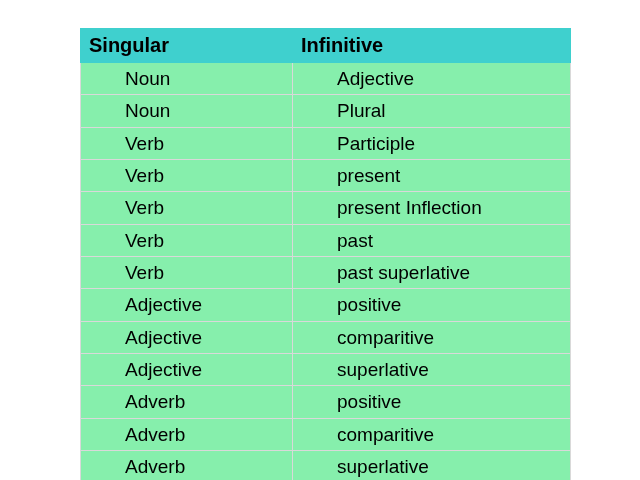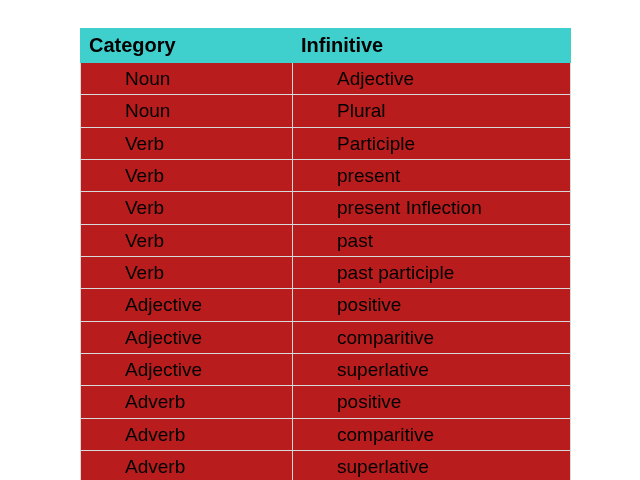--- a/index.html
+++ b/index.html
@@ -50,37 +50,37 @@
   }
   table.data-table thead th {
     background: #3fd0ce;
     border-color: #3fd0ce;
     font-weight: bold;
     font-size: 20px;
     color: #000000;
     height: 31px;
   }
   table.data-table tbody tr td {
-    background: #b91c1c;
+    background: #86efac;
     padding-left: 44px;
   }
 </style>
 </head>
 <body>
 
 <div class="page">
   <div class="table-wrap">
     <table class="data-table">
       <colgroup>
         <col class="col-category">
         <col class="col-inflection">
       </colgroup>
       <thead>
         <tr>
-          <th>Category</th>
+          <th>Singular</th>
           <th>Infinitive</th>
         </tr>
       </thead>
       <tbody>
         <tr>
           <td>Noun</td>
           <td>Adjective</td>
         </tr>
         <tr>
           <td>Noun</td>
@@ -97,21 +97,21 @@
         <tr>
           <td>Verb</td>
           <td>present Inflection</td>
         </tr>
         <tr>
           <td>Verb</td>
           <td>past</td>
         </tr>
         <tr>
           <td>Verb</td>
-          <td>past participle</td>
+          <td>past superlative</td>
         </tr>
         <tr>
           <td>Adjective</td>
           <td>positive</td>
         </tr>
         <tr>
           <td>Adjective</td>
           <td>comparitive</td>
         </tr>
         <tr>

